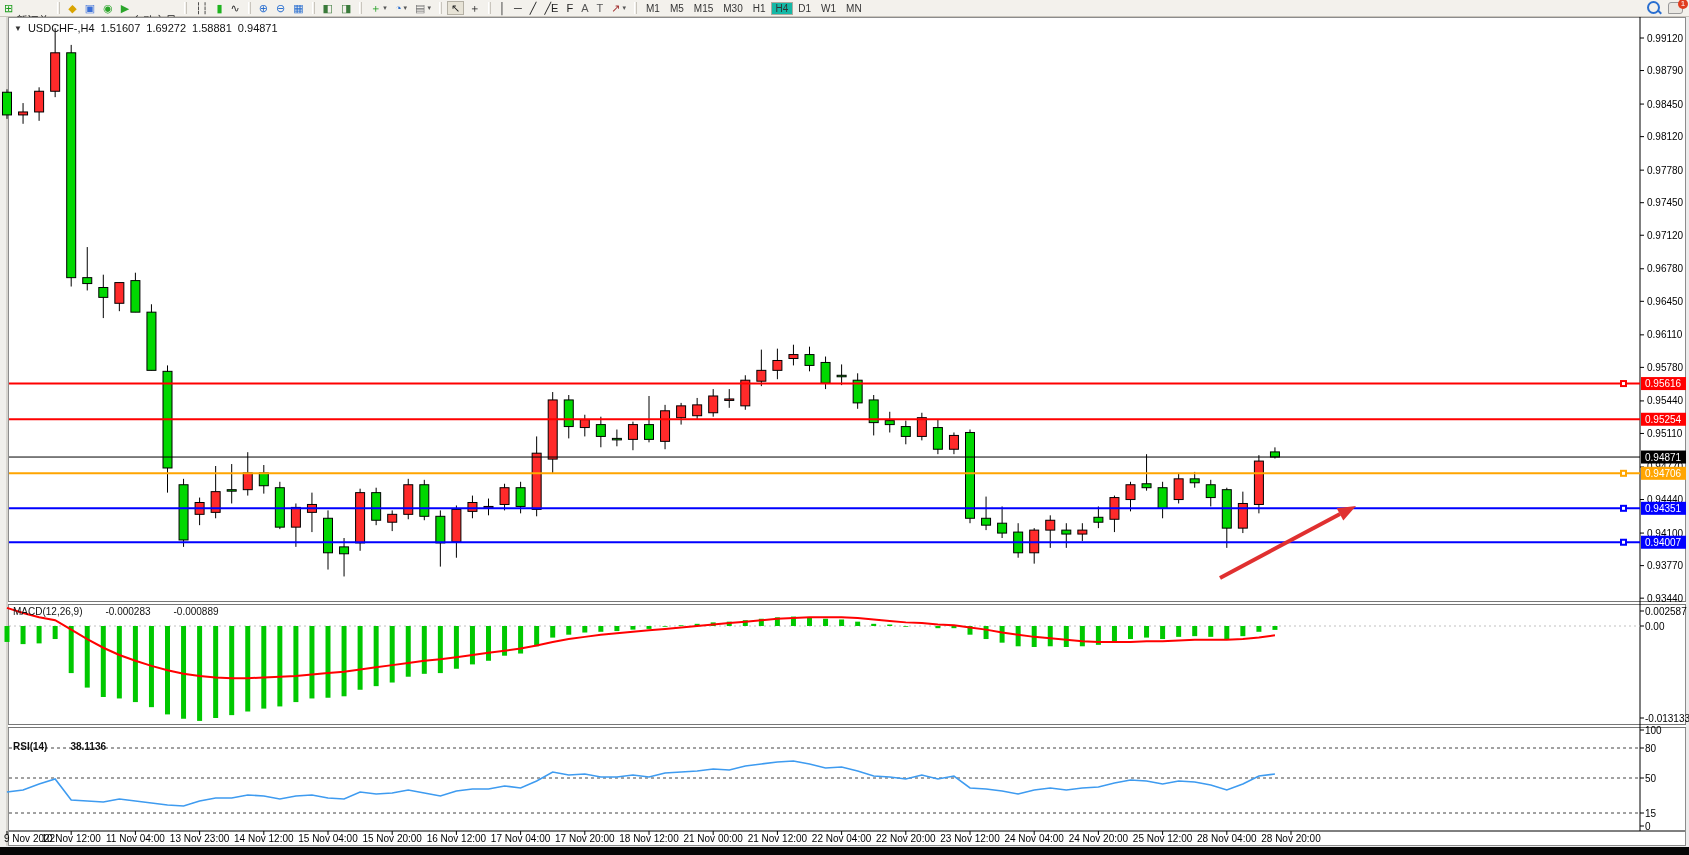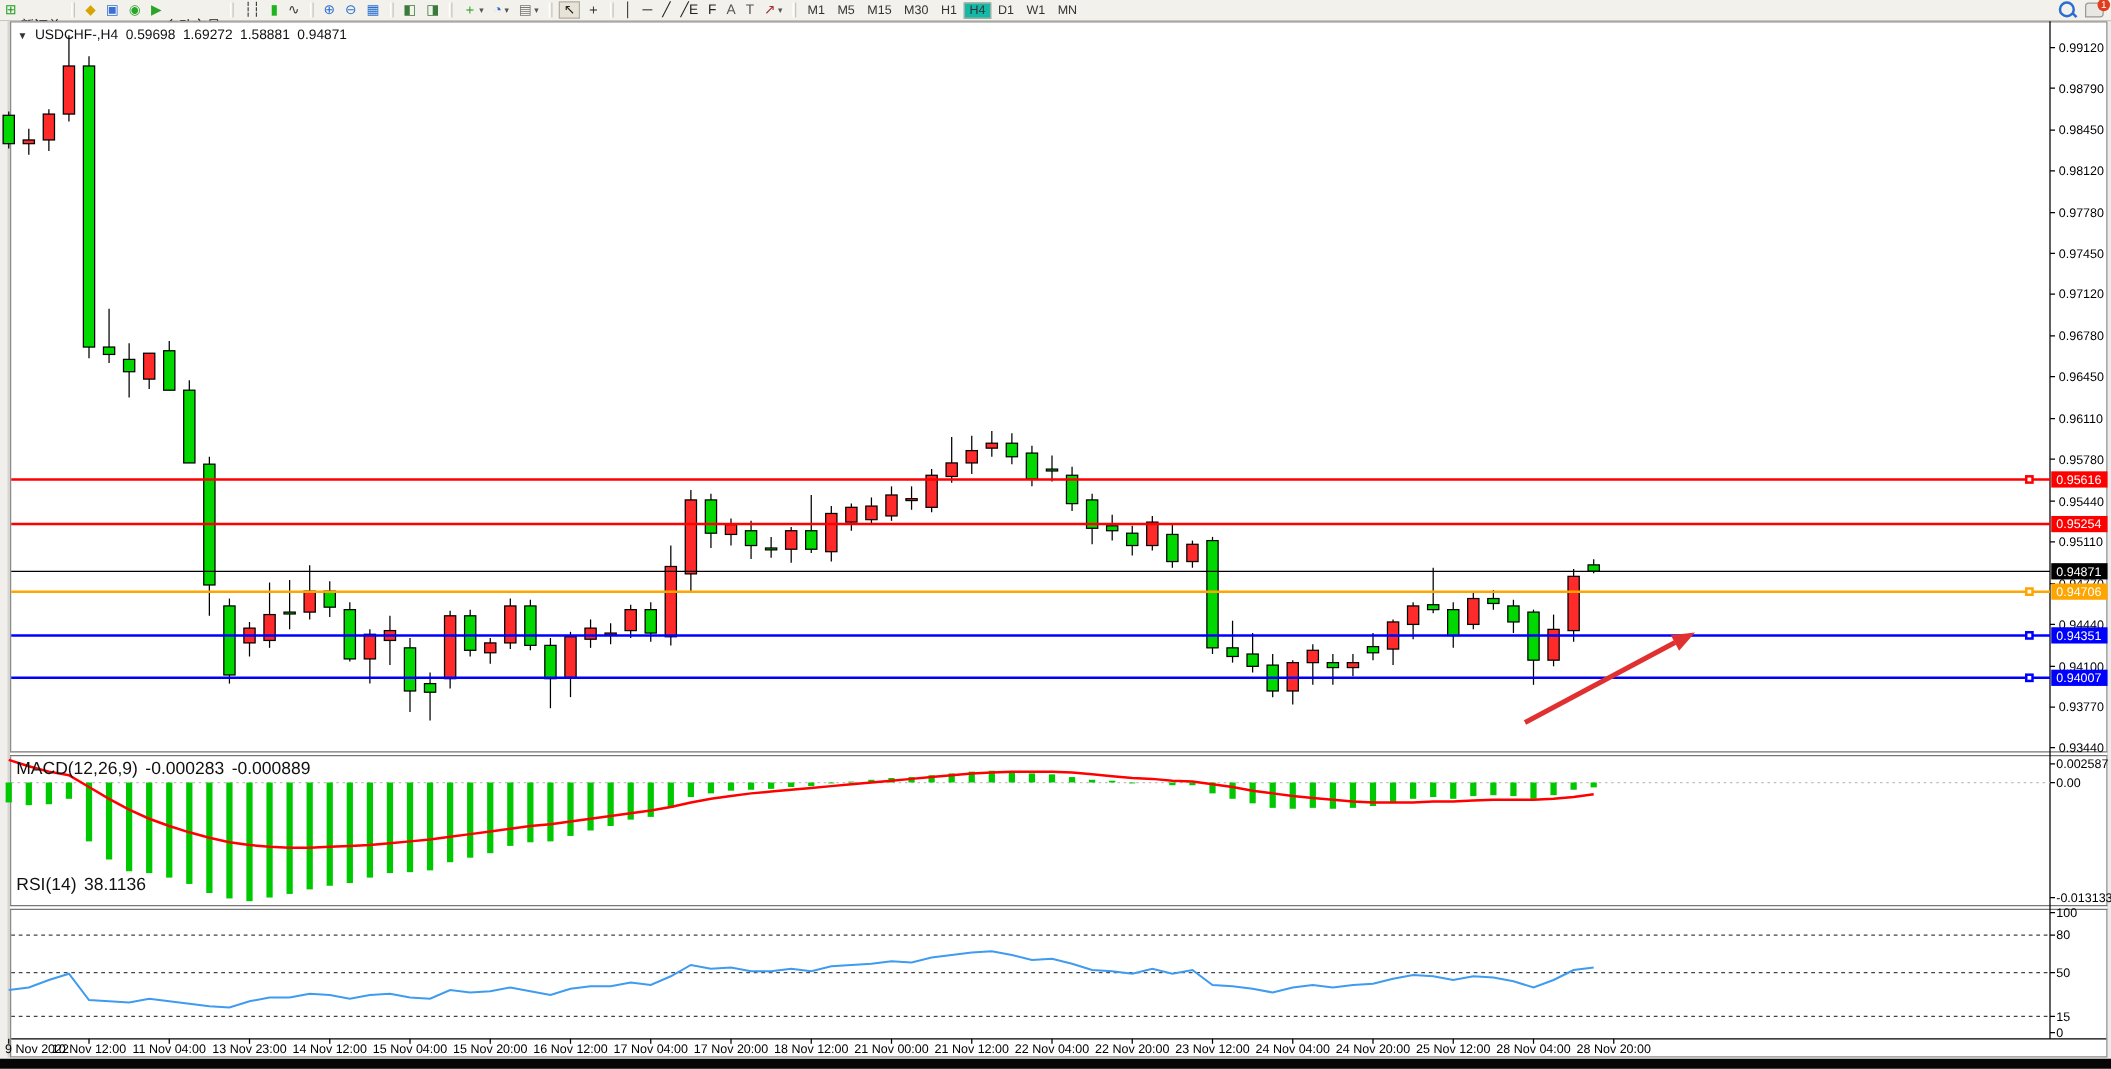--- a/index.html
+++ b/index.html
@@ -29,23 +29,23 @@
     border-right:1px solid #9a9a9a;box-shadow:inset -2px 0 0 #d7d5d0;}
   #chart-frame{position:absolute;left:8px;top:17px;width:1678px;height:829px;background:#fff;
     border:1px solid #8c8c8c;box-sizing:border-box;}
   #bottom-strip{position:absolute;left:0;top:847px;width:1689px;height:8px;background:#060606;}
   .splitter{position:absolute;left:8px;width:1678px;height:2px;border-top:1px solid #777;
     border-bottom:1px solid #777;background:#fff;}
   #chart-svg{position:absolute;left:0;top:0;width:1689px;height:855px;pointer-events:none;}
   
   #symbol-bar{position:absolute;left:14px;top:22px;font-size:11px;color:#111;display:flex;gap:6px;align-items:center;}
   #symbol-bar .tri{font-size:8px;color:#333;}
-  .panel-label{position:absolute;left:13px;font-size:14px;color:#111;display:flex;gap:6px;}
+  .panel-label{position:absolute;left:13px;font-size:10px;color:#111;display:flex;gap:23px;}
   #macd-label{top:606px;}
-  #rsi-label{top:699px;}
+  #rsi-label{top:741px;font-weight:bold;}
 </style>
 </head>
 <body>
 
 <div id="toolbar">
     <span class="tb-btn">
       <span class="tb-glyph" style="color: rgb(26, 156, 26);">⊞</span>
       <span class="tb-label">新订单</span>
     </span>
     <span class="tb-sep"></span>
@@ -528,21 +528,21 @@
     <text x="1226.8" y="842" fill="#000" text-anchor="middle" font-family="&quot;Liberation Sans&quot;,sans-serif" font-size="10">28 Nov 04:00</text>
     <line x1="1291" y1="831" x2="1291" y2="835" stroke="#000"></line>
     <text x="1291" y="842" fill="#000" text-anchor="middle" font-family="&quot;Liberation Sans&quot;,sans-serif" font-size="10">28 Nov 20:00</text>
     <line x1="1220" y1="578" x2="1340" y2="514" stroke="#E03030" stroke-width="4"></line>
     <polygon points="1356,506 1343.3,520.6 1336.7,508.2" fill="#E03030"></polygon>
   </svg>
 
 <div id="symbol-bar">
   <span class="tri">▼</span>
   <span>USDCHF-,H4</span>
-  <span>0.59698</span>
+  <span>1.51607</span>
   <span>1.69272</span>
   <span>1.58881</span>
   <span>0.94871</span>
 </div>
 <div class="panel-label" id="macd-label">
   <span>MACD(12,26,9)</span>
   <span>-0.000283</span>
   <span>-0.000889</span>
 </div>
 <div class="panel-label" id="rsi-label">

